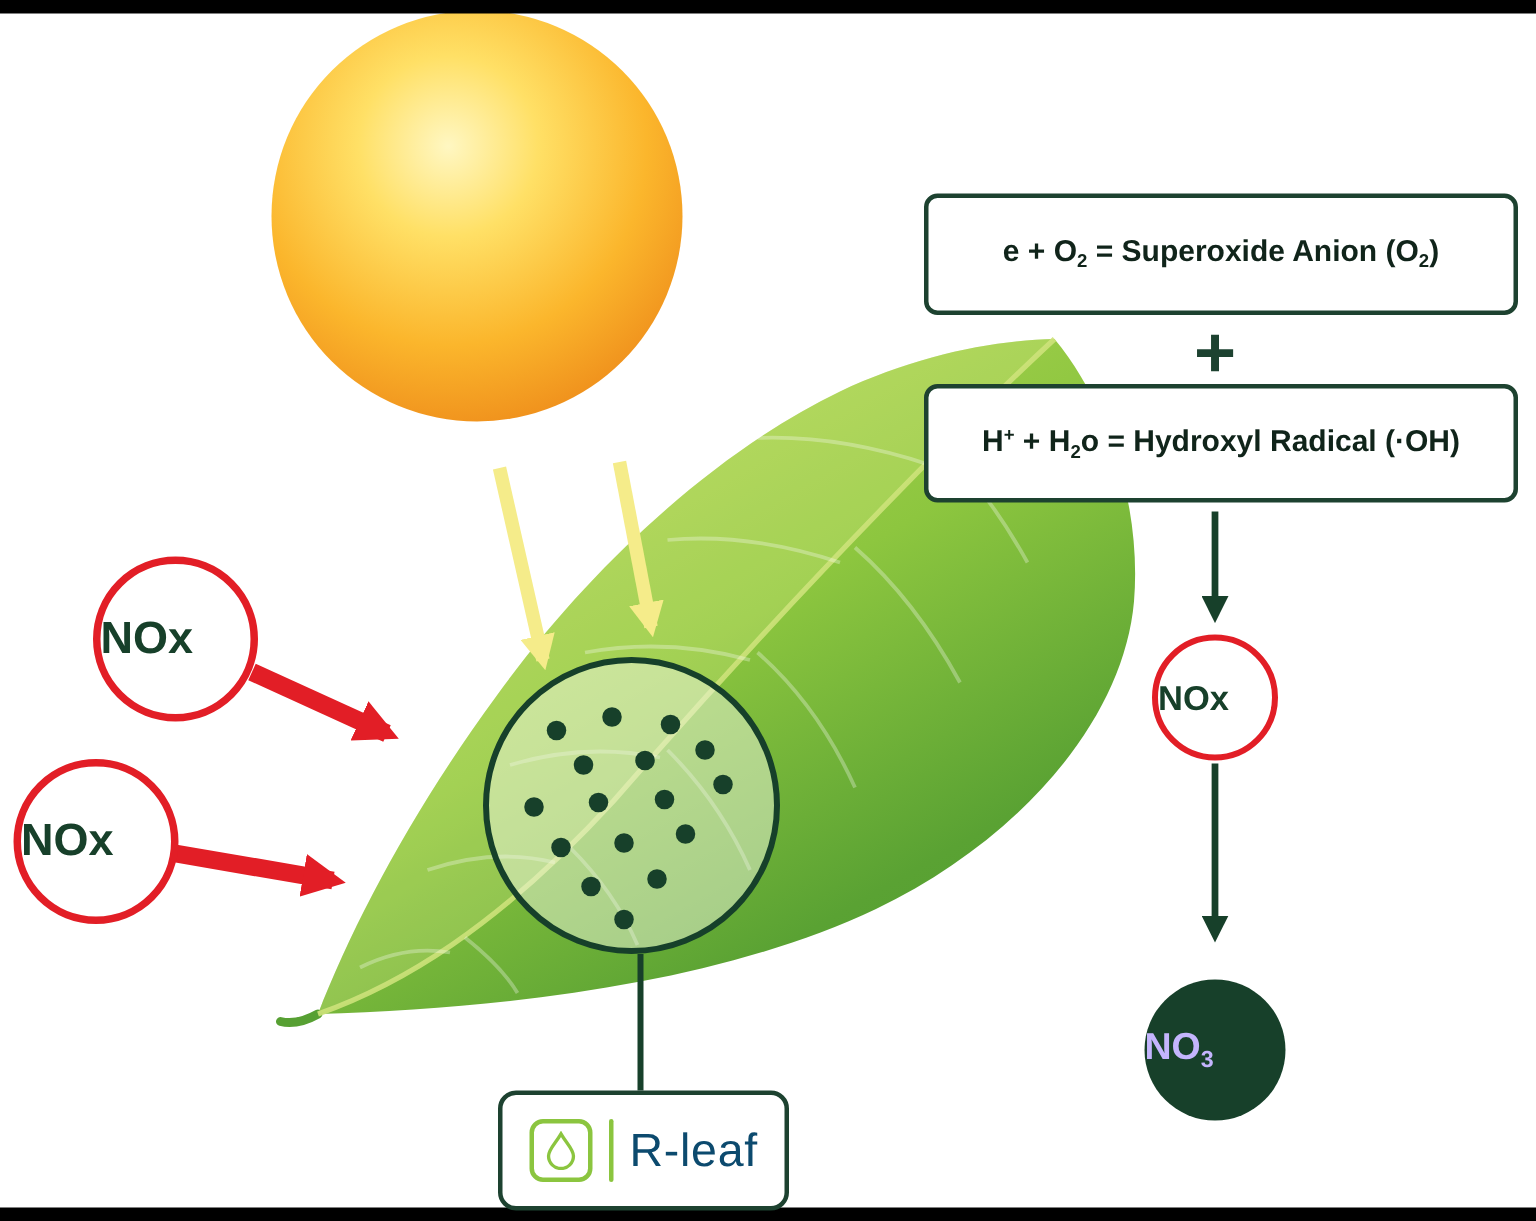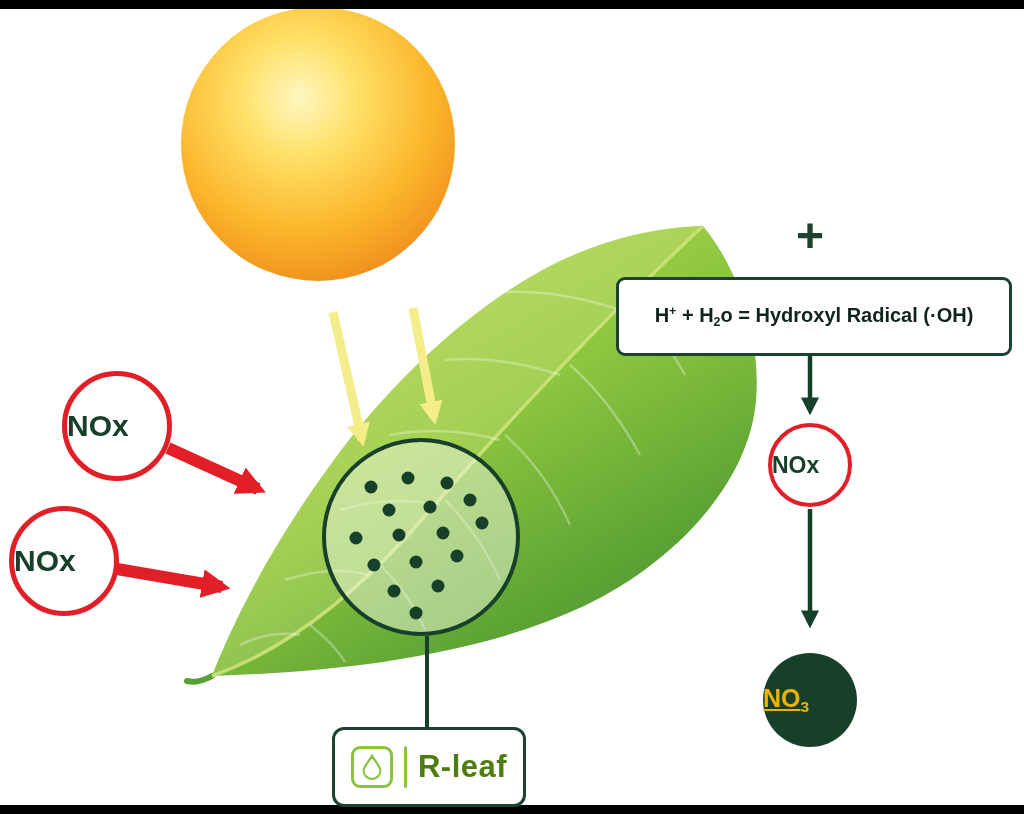--- a/index.html
+++ b/index.html
@@ -7,45 +7,45 @@
           font-family:"Liberation Sans",sans-serif;}
   .bar{position:absolute;left:0;width:1024px;height:9px;background:#000;}
   .bar.top{top:0}
   .bar.bottom{bottom:0}
   svg.scene{position:absolute;left:0;top:0;}
 
   .fbox{position:absolute;display:flex;align-items:center;justify-content:center;
         background:#fff;border:3px solid #1d4230;border-radius:9px;
         font-weight:bold;font-size:20px;color:#10241a;white-space:nowrap;}
   #box1{left:616px;top:129px;width:390px;height:75px;}
-  #box2{left:616px;top:277px;width:390px;height:73px;}
+  #box2{left:616px;top:256px;width:390px;height:73px;}
   .sb{font-size:0.62em;vertical-align:-0.35em;font-weight:bold;}
   .sp{font-size:0.62em;vertical-align:0.55em;font-weight:bold;}
 
   .plus{position:absolute;left:770px;top:204px;width:80px;height:62px;display:flex;
         align-items:center;justify-content:center;font-size:48px;font-weight:bold;color:#1d4230;}
 
   .circle{position:absolute;border-radius:50%;display:flex;align-items:center;
           justify-content:flex-start;font-weight:bold;box-sizing:border-box;}
   #nox1{left:62px;top:371px;width:110px;height:110px;background:#fff;
         border:5px solid #e21e26;color:#17402a;font-size:30px;}
   #nox2{left:9px;top:506px;width:110px;height:110px;background:#fff;
         border:5px solid #e21e26;color:#17402a;font-size:30px;}
   #noxr{left:768px;top:423px;width:84px;height:84px;background:#fff;
         border:4px solid #e21e26;color:#17402a;font-size:23px;}
   #no3{left:763px;top:653px;width:94px;height:94px;background:#17402a;
-       color:#eab308;font-size:25px;text-decoration:underline;}
+       color:#c4b5fd;font-size:25px;}
 
   #rleaf{position:absolute;left:332px;top:727px;width:188px;height:74px;background:#fff;
          border:3px solid #1d4230;border-radius:12px;display:flex;align-items:center;
          justify-content:center;gap:11px;}
   .rleaf-icon{width:42px;height:42px;border:3px solid #8bc53f;border-radius:9px;
               display:flex;align-items:center;justify-content:center;box-sizing:border-box;}
   .rleaf-divider{width:3px;height:42px;background:#8bc53f;border-radius:2px;}
-  .rleaf-text{color:#4d7c0f;font-size:31px;font-weight:bold;letter-spacing:0.5px;}
+  .rleaf-text{color:#0c4a6e;font-size:31px;font-weight:normal;letter-spacing:0.5px;}
 </style>
 </head>
 <body>
 
 <div class="canvas">
 
   <svg class="scene" width="1024" height="814" viewBox="0 0 1024 814">
     <defs>
       <radialGradient id="sunG" cx="43%" cy="33%" r="78%">
         <stop offset="0%" stop-color="#fff7c2"></stop>
@@ -135,20 +135,25 @@
 
     <line x1="427" y1="636" x2="427" y2="727" stroke="#17402a" stroke-width="4"></line>
 
     <line x1="810" y1="341" x2="810" y2="410" stroke="#17402a" stroke-width="4.5" marker-end="url(#mG)"></line>
     <line x1="810" y1="509" x2="810" y2="623" stroke="#17402a" stroke-width="4.5" marker-end="url(#mG)"></line>
   </svg>
 
   <div class="bar top"></div>
   <div class="bar bottom"></div>
 
+  <div class="fbox" id="box1">
+    <span>
+      <span>e + O</span><span class="sb">2</span><span> = Superoxide Anion (O</span><span class="sb">2</span><span>)</span>
+    </span>
+  </div>
 
   <div class="plus">+</div>
 
   <div class="fbox" id="box2">
     <span>
       <span>H</span><span class="sp">+</span><span> + H</span><span class="sb">2</span><span>o = Hydroxyl Radical (·OH)</span>
     </span>
   </div>
 
   <div class="circle" id="nox1">

